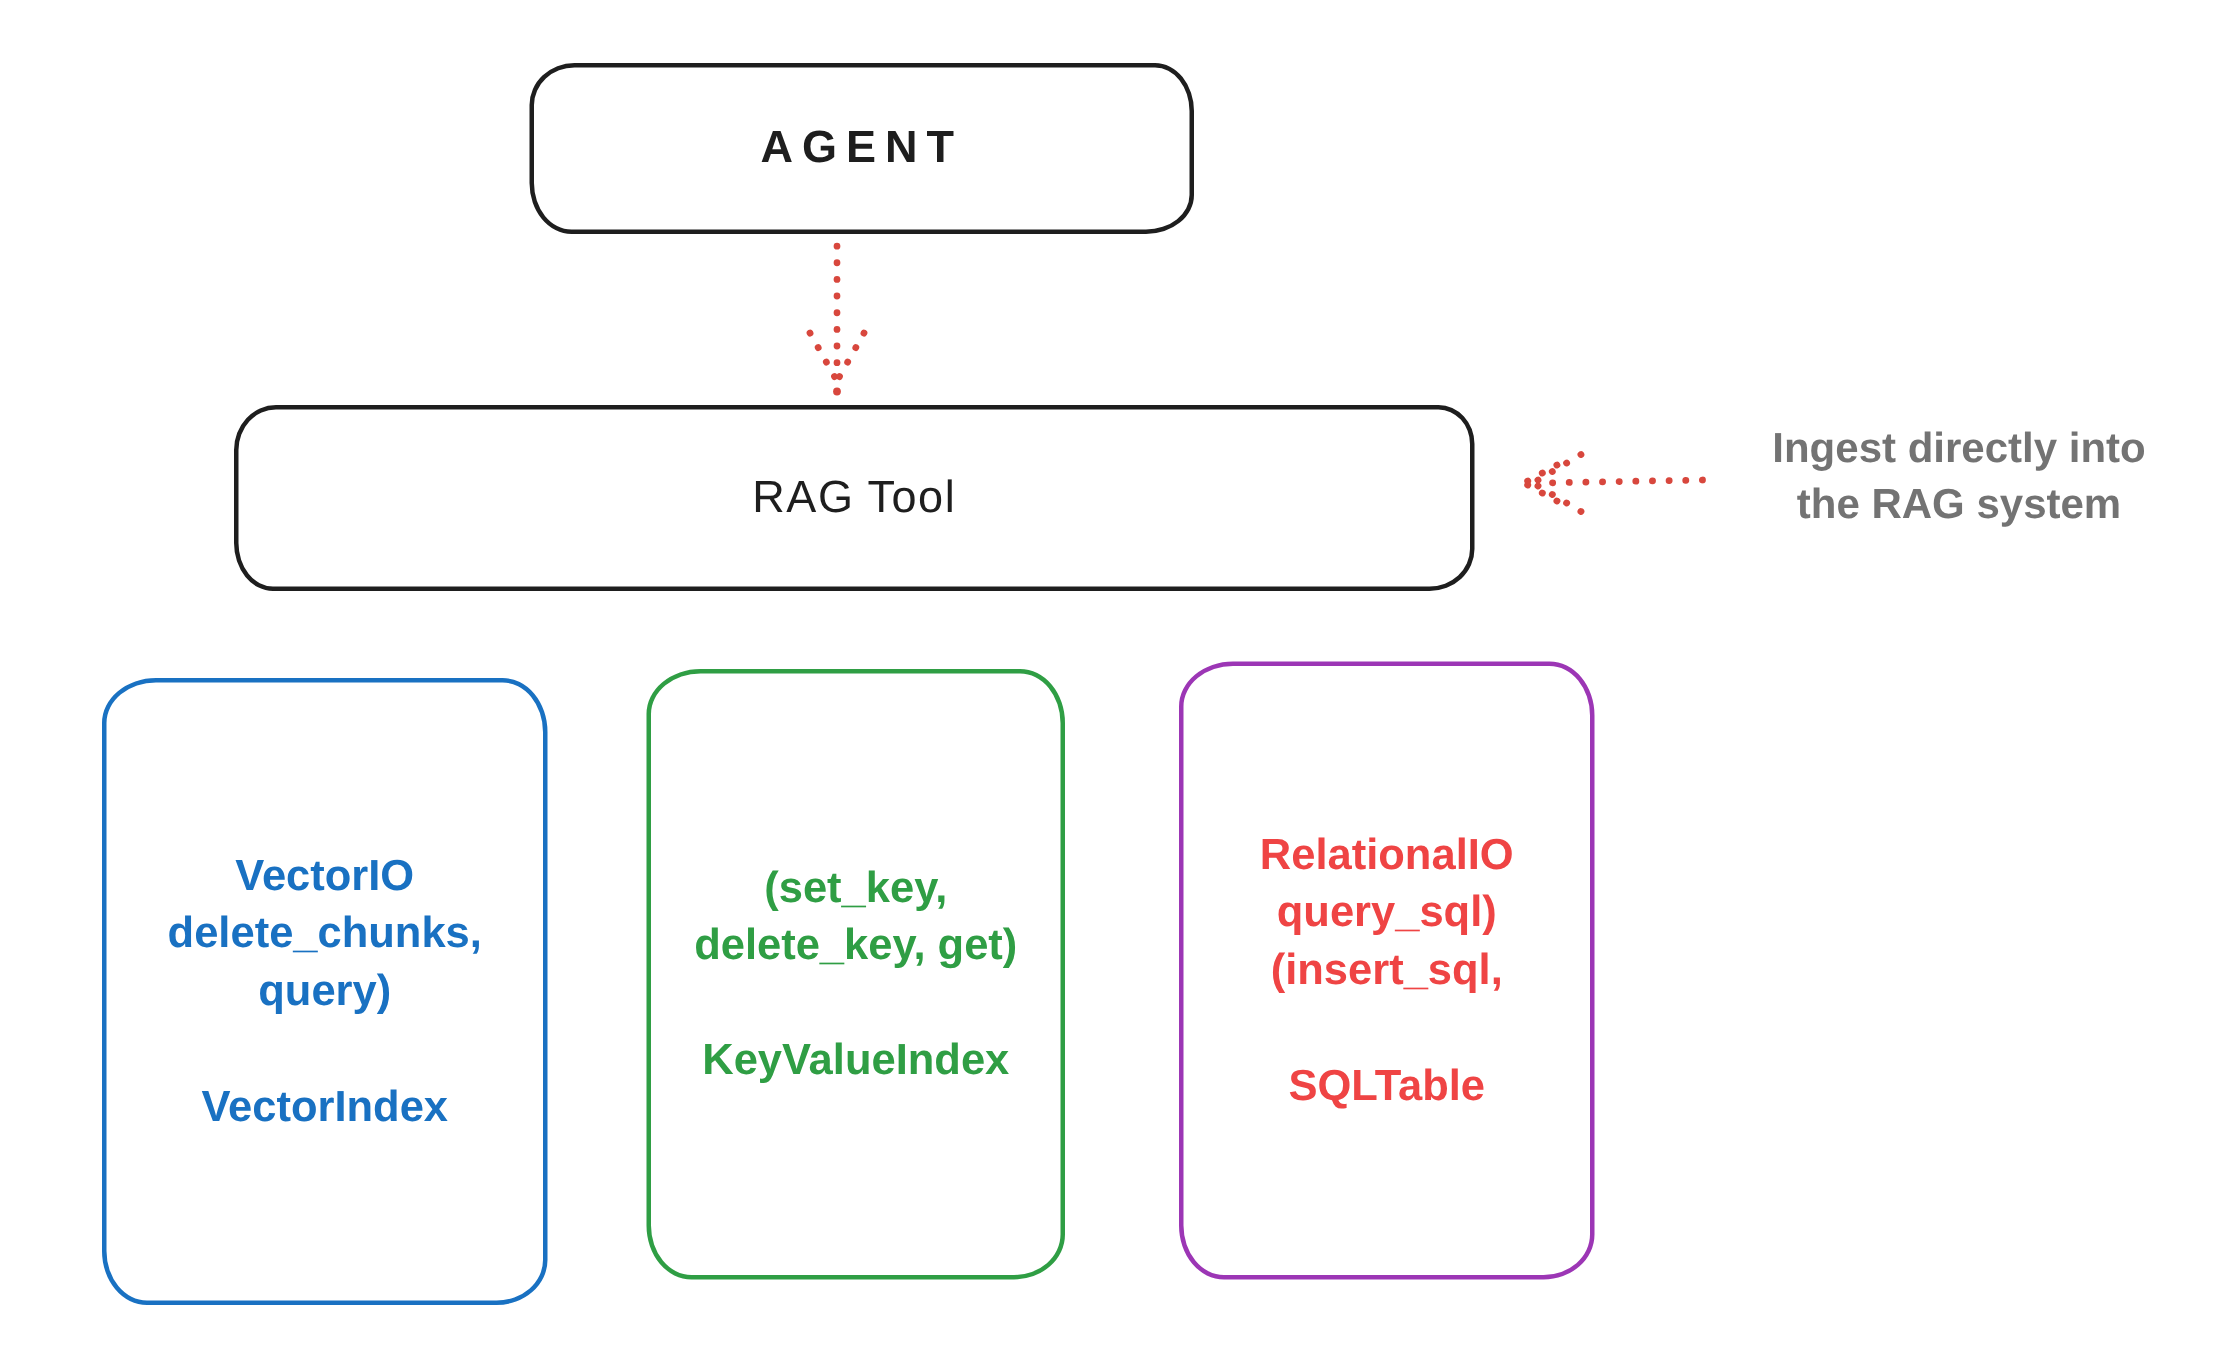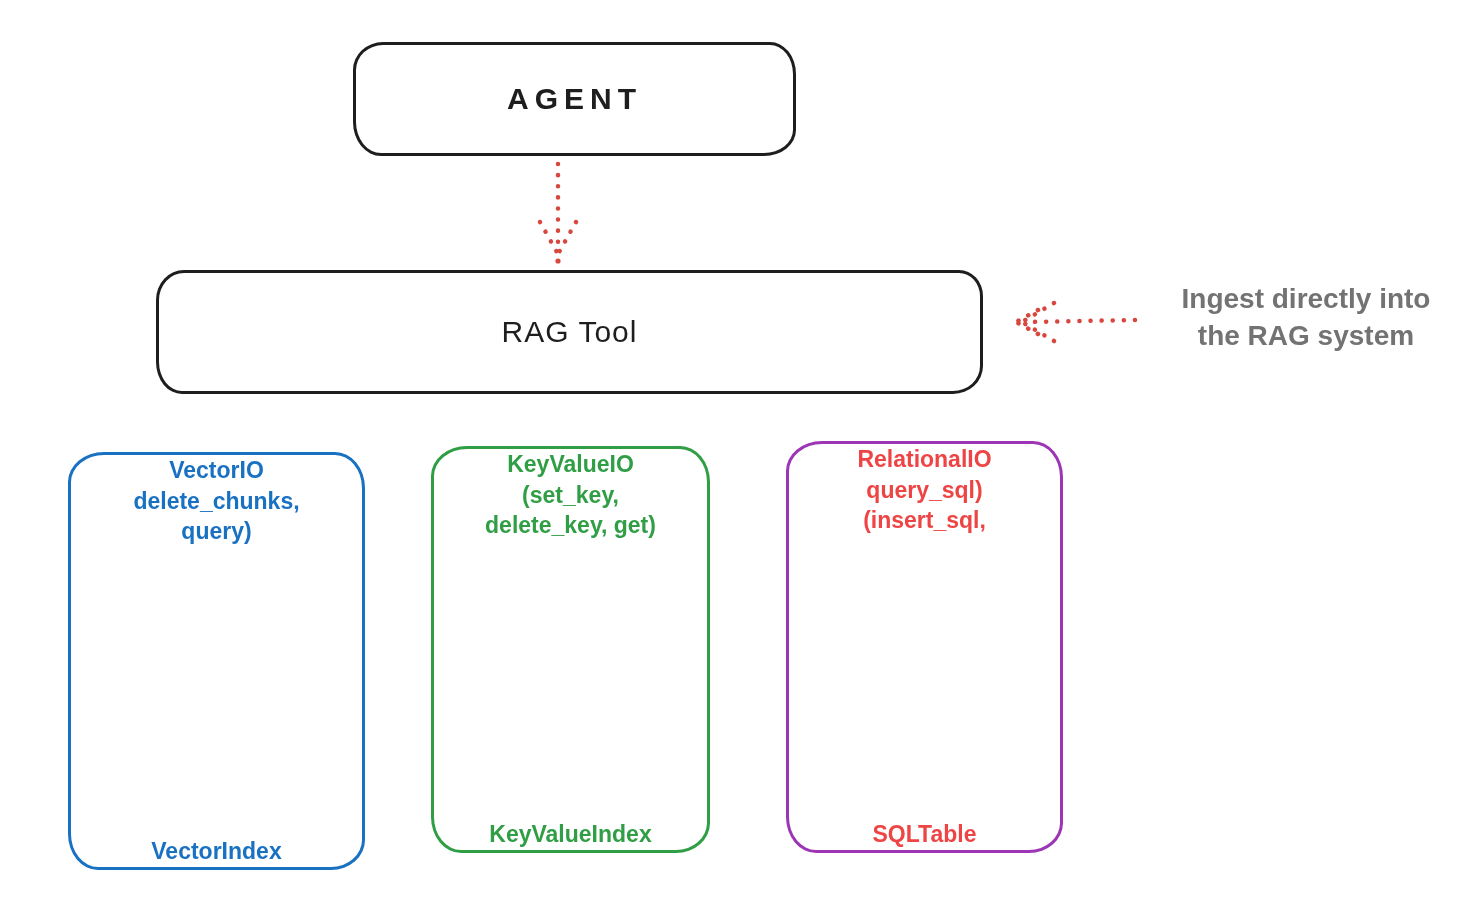--- a/index.html
+++ b/index.html
@@ -53,23 +53,23 @@
     line-height: 1.32;
   }
   
   .io-box {
     position: absolute;
     box-sizing: border-box;
     background: #ffffff;
     display: flex;
     flex-direction: column;
     align-items: center;
-    justify-content: space-between;
+    justify-content: center;
     text-align: center;
-    font-size: 23px;
+    font-size: 29px;
     font-weight: 700;
     line-height: 1.33;
     border-radius: 36px 30px 34px 30px / 30px 36px 30px 36px;
   }
   .io-box .io-index { margin-top: 38px; }
   .io-box-vector {
     left: 68px; top: 452px; width: 297px; height: 418px;
     border: 3px solid #1971c2; color: #1971c2;
   }
   .io-box-keyvalue {
@@ -127,21 +127,20 @@
     <div>
       <span class="io-line">VectorIO</span>
       <span class="io-line">delete_chunks,</span>
       <span class="io-line">query)</span>
     </div>
     <div class="io-index">VectorIndex</div>
   </div>
 
   <div class="io-box io-box-keyvalue">
     <div>
-      <span class="io-line">KeyValueIO</span>
       <span class="io-line">(set_key,</span>
       <span class="io-line">delete_key, get)</span>
     </div>
     <div class="io-index">KeyValueIndex</div>
   </div>
 
   <div class="io-box io-box-relational">
     <div>
       <span class="io-line">RelationalIO</span>
       <span class="io-line">query_sql)</span>

